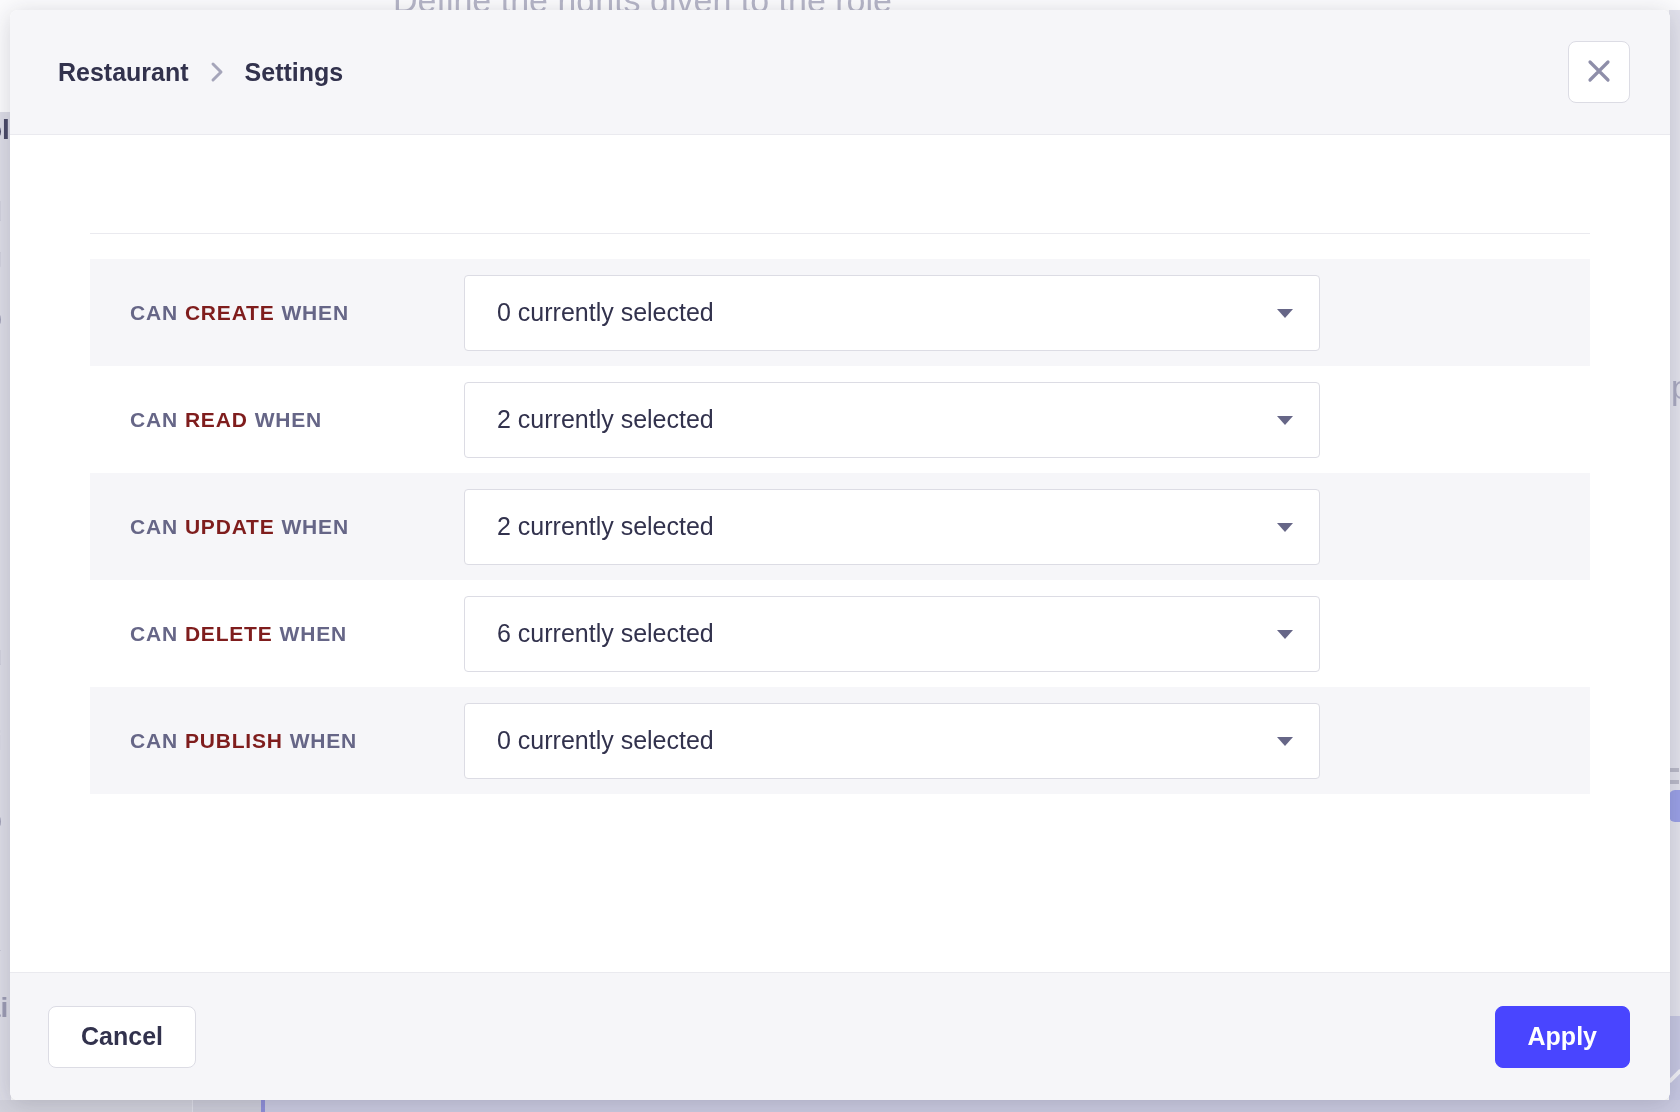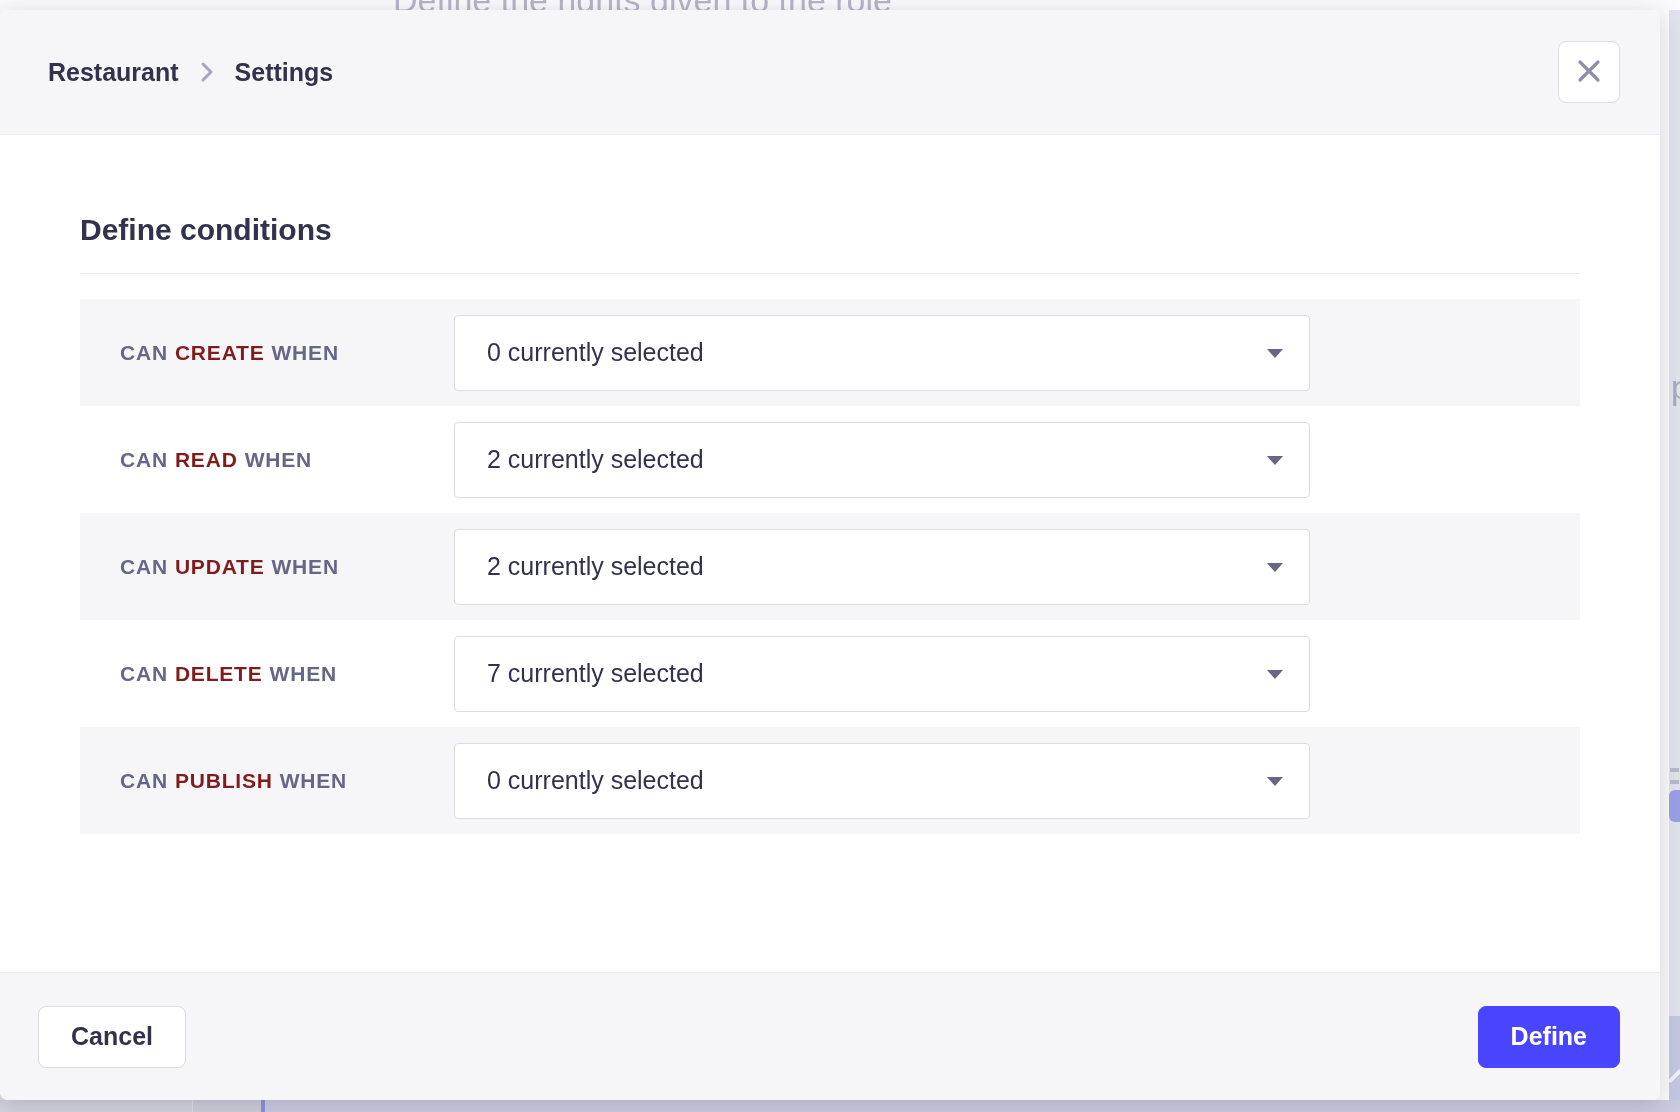--- a/index.html
+++ b/index.html
@@ -50,21 +50,21 @@
   .bg-bottom-strip {
     position:absolute; left:0; bottom:0; width:1680px; height:12px;
     background:#cdcdd9;
   }
   .bg-bottom-seg-left { position:absolute; left:0; top:0; width:193px; height:12px; background:#d2d2dc; border-right:1px solid #dfdfe8; }
   .bg-bottom-purple { position:absolute; left:261px; top:0; width:4px; height:12px; background:#8f8fd8; }
   .bg-bottom-seg-right { position:absolute; left:265px; top:0; width:1415px; height:12px; background:#cacae0; }
 
   
   .modal {
-    position:absolute; left:0; top:10px; width:1660px; height:1090px;
+    position:absolute; left:10px; top:10px; width:1660px; height:1090px;
     z-index:10; background:#ffffff; border-radius:8px;
     box-shadow:0 4px 24px rgba(33,33,52,0.18);
     display:flex; flex-direction:column; overflow:hidden;
   }
   .modal-header {
     height:125px; flex:0 0 125px; background:#f6f6f9;
     border-bottom:1px solid #eaeaef;
     display:flex; align-items:center; padding:0 40px 0 48px;
   }
   .breadcrumb { display:flex; align-items:center; gap:20px; }
@@ -174,21 +174,20 @@
     <button class="close-btn">
       <span>
         <svg width="28" height="28" viewBox="0 0 28 28">
           <path d="M5 5 L23 23 M23 5 L5 23" stroke="#8e8ea9" stroke-width="3.2" stroke-linecap="round"></path>
         </svg>
       </span>
     </button>
   </div>
 
   <div class="modal-body">
-    <div class="body-title">Define conditions</div>
     <div class="body-divider"></div>
 
     <div class="rows">
 
       <div class="row">
         <div class="row-label">
           <span>CAN</span>
           <span class="action">CREATE</span>
           <span>WHEN</span>
         </div>
@@ -222,21 +221,21 @@
         </div>
       </div>
 
       <div class="row">
         <div class="row-label">
           <span>CAN</span>
           <span class="action">DELETE</span>
           <span>WHEN</span>
         </div>
         <div class="select">
-          <span class="select-value">7 currently selected</span>
+          <span class="select-value">6 currently selected</span>
           <span class="caret"></span>
         </div>
       </div>
 
       <div class="row">
         <div class="row-label">
           <span>CAN</span>
           <span class="action">PUBLISH</span>
           <span>WHEN</span>
         </div>
@@ -244,16 +243,16 @@
           <span class="select-value">0 currently selected</span>
           <span class="caret"></span>
         </div>
       </div>
 
     </div>
   </div>
 
   <div class="modal-footer">
     <button class="btn btn-cancel">Cancel</button>
-    <button class="btn btn-apply">Define</button>
+    <button class="btn btn-apply">Apply</button>
   </div>
 
 </div>
 
 </body></html>

